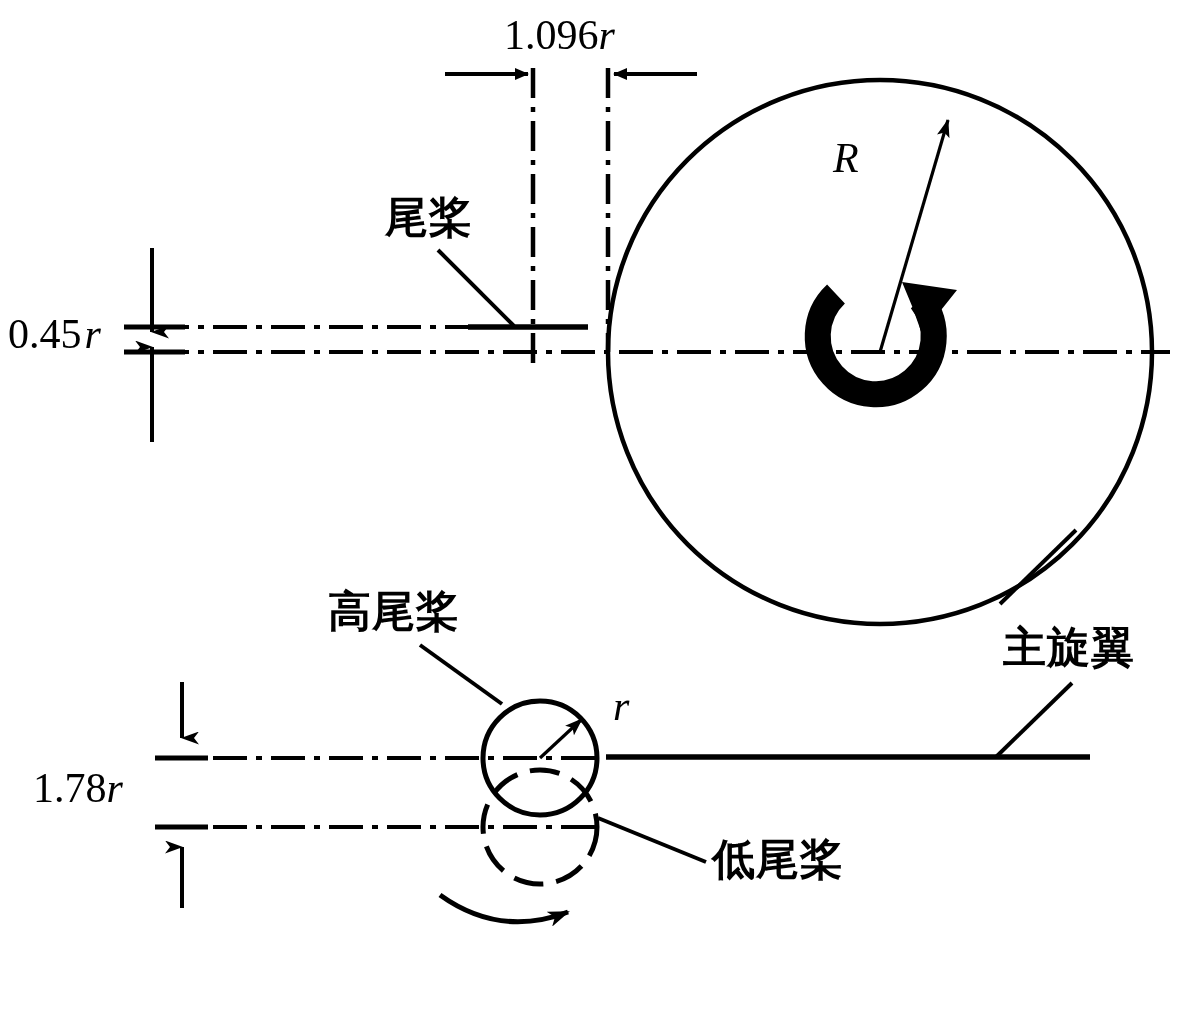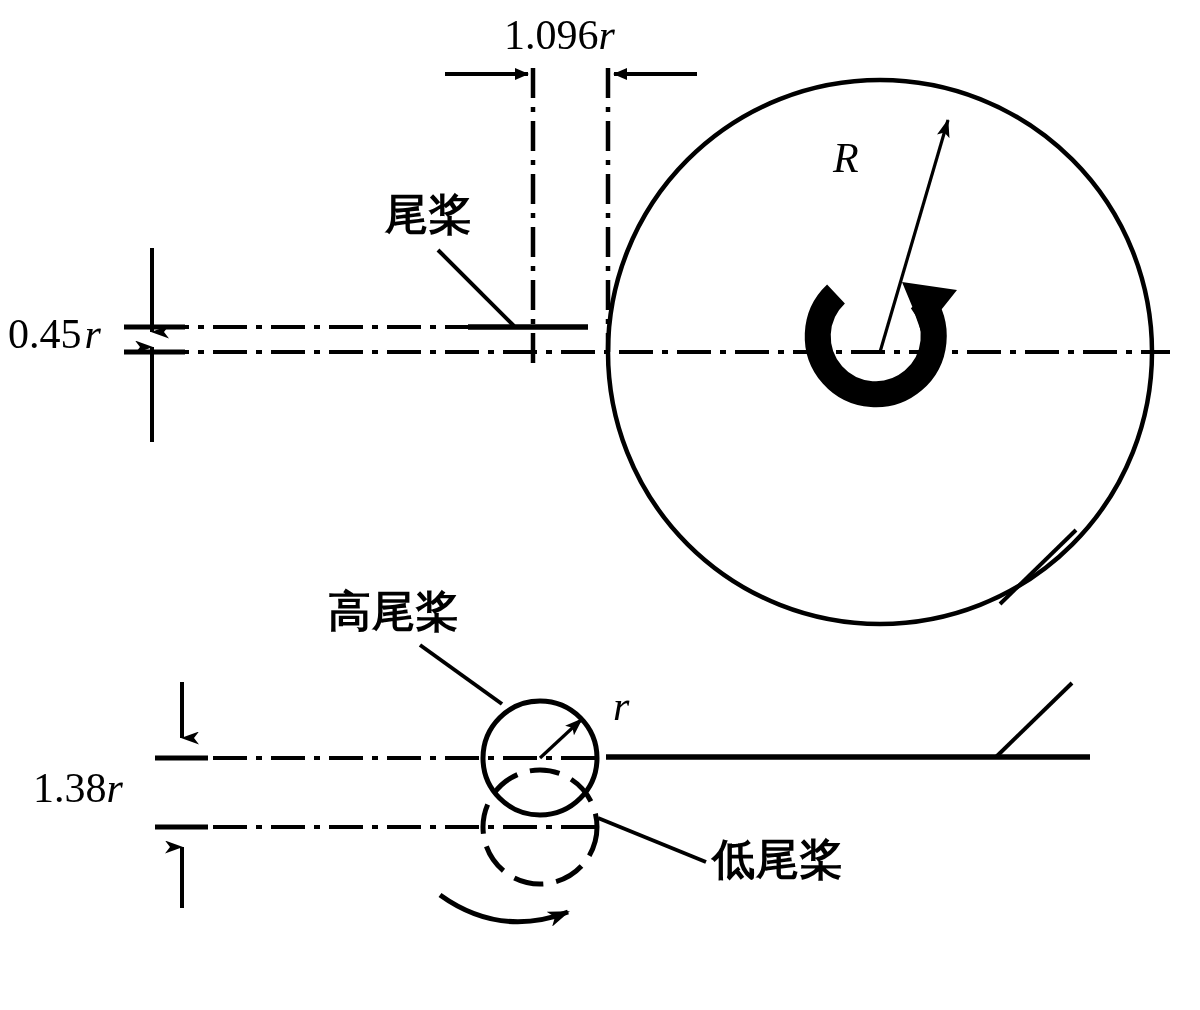--- a/index.html
+++ b/index.html
@@ -172,28 +172,29 @@
 
   <div class="lbl lbl-math" style="left:504px; top:14px;">
     <span>1.096</span><span class="var">r</span>
   </div>
 
   <div class="lbl lbl-math" style="left:8px; top:313px;">
     <span>0.45</span><span class="var" style="margin-left:3px">r</span>
   </div>
 
   <div class="lbl lbl-math" style="left:33px; top:767px;">
-    <span>1.38</span><span class="var">r</span>
+    <span>1.78</span><span class="var">r</span>
   </div>
 
   <div class="lbl lbl-italic" style="left:833px; top:137px;">R</div>
 
   <div class="lbl lbl-italic" style="left:613px; top:685px;">r</div>
 
-  <div class="lbl lbl-cn" style="left:385px; top:196px;font-family:Liberation Mono, monospace;">尾桨</div>
-
+  <div class="lbl lbl-cn" style="left:385px; top:196px;">尾桨</div>
+
+  <div class="lbl lbl-cn" style="left:1003px; top:626px;">主旋翼</div>
 
   <div class="lbl lbl-cn" style="left:328px; top:590px;">高尾桨</div>
 
   <div class="lbl lbl-cn" style="left:712px; top:838px;">低尾桨</div>
 
 
 </div>
 
 </body></html>

